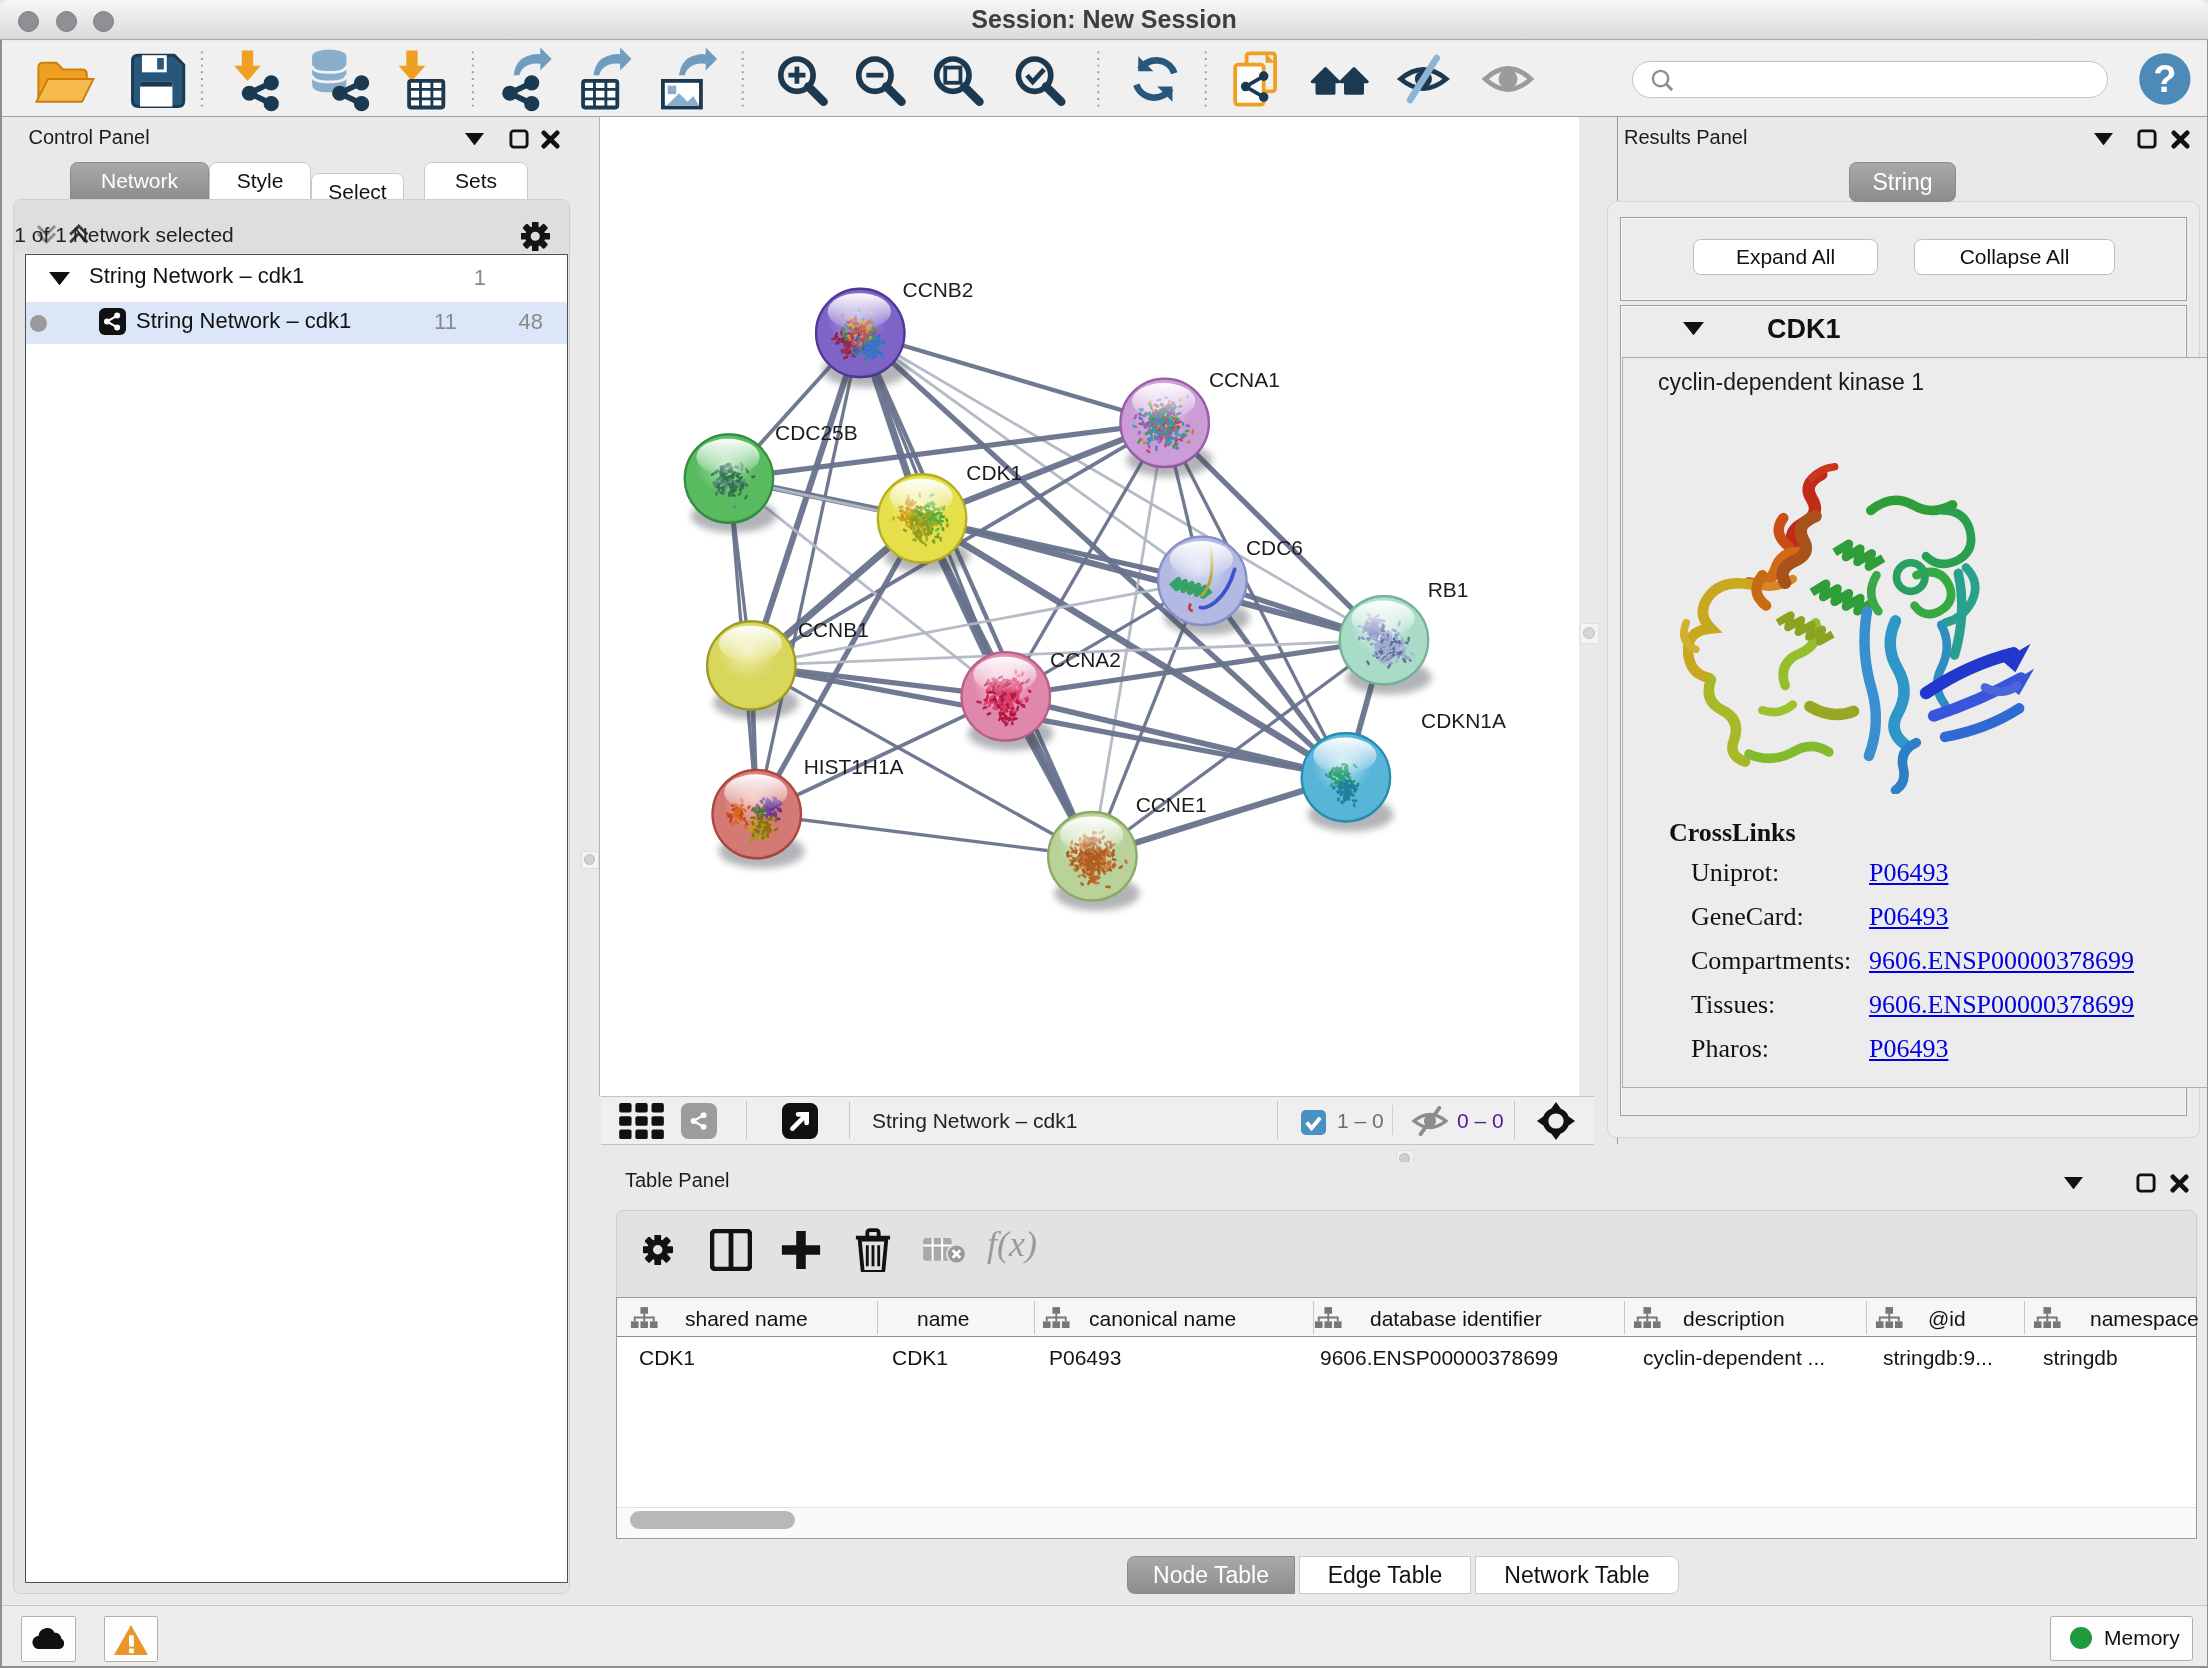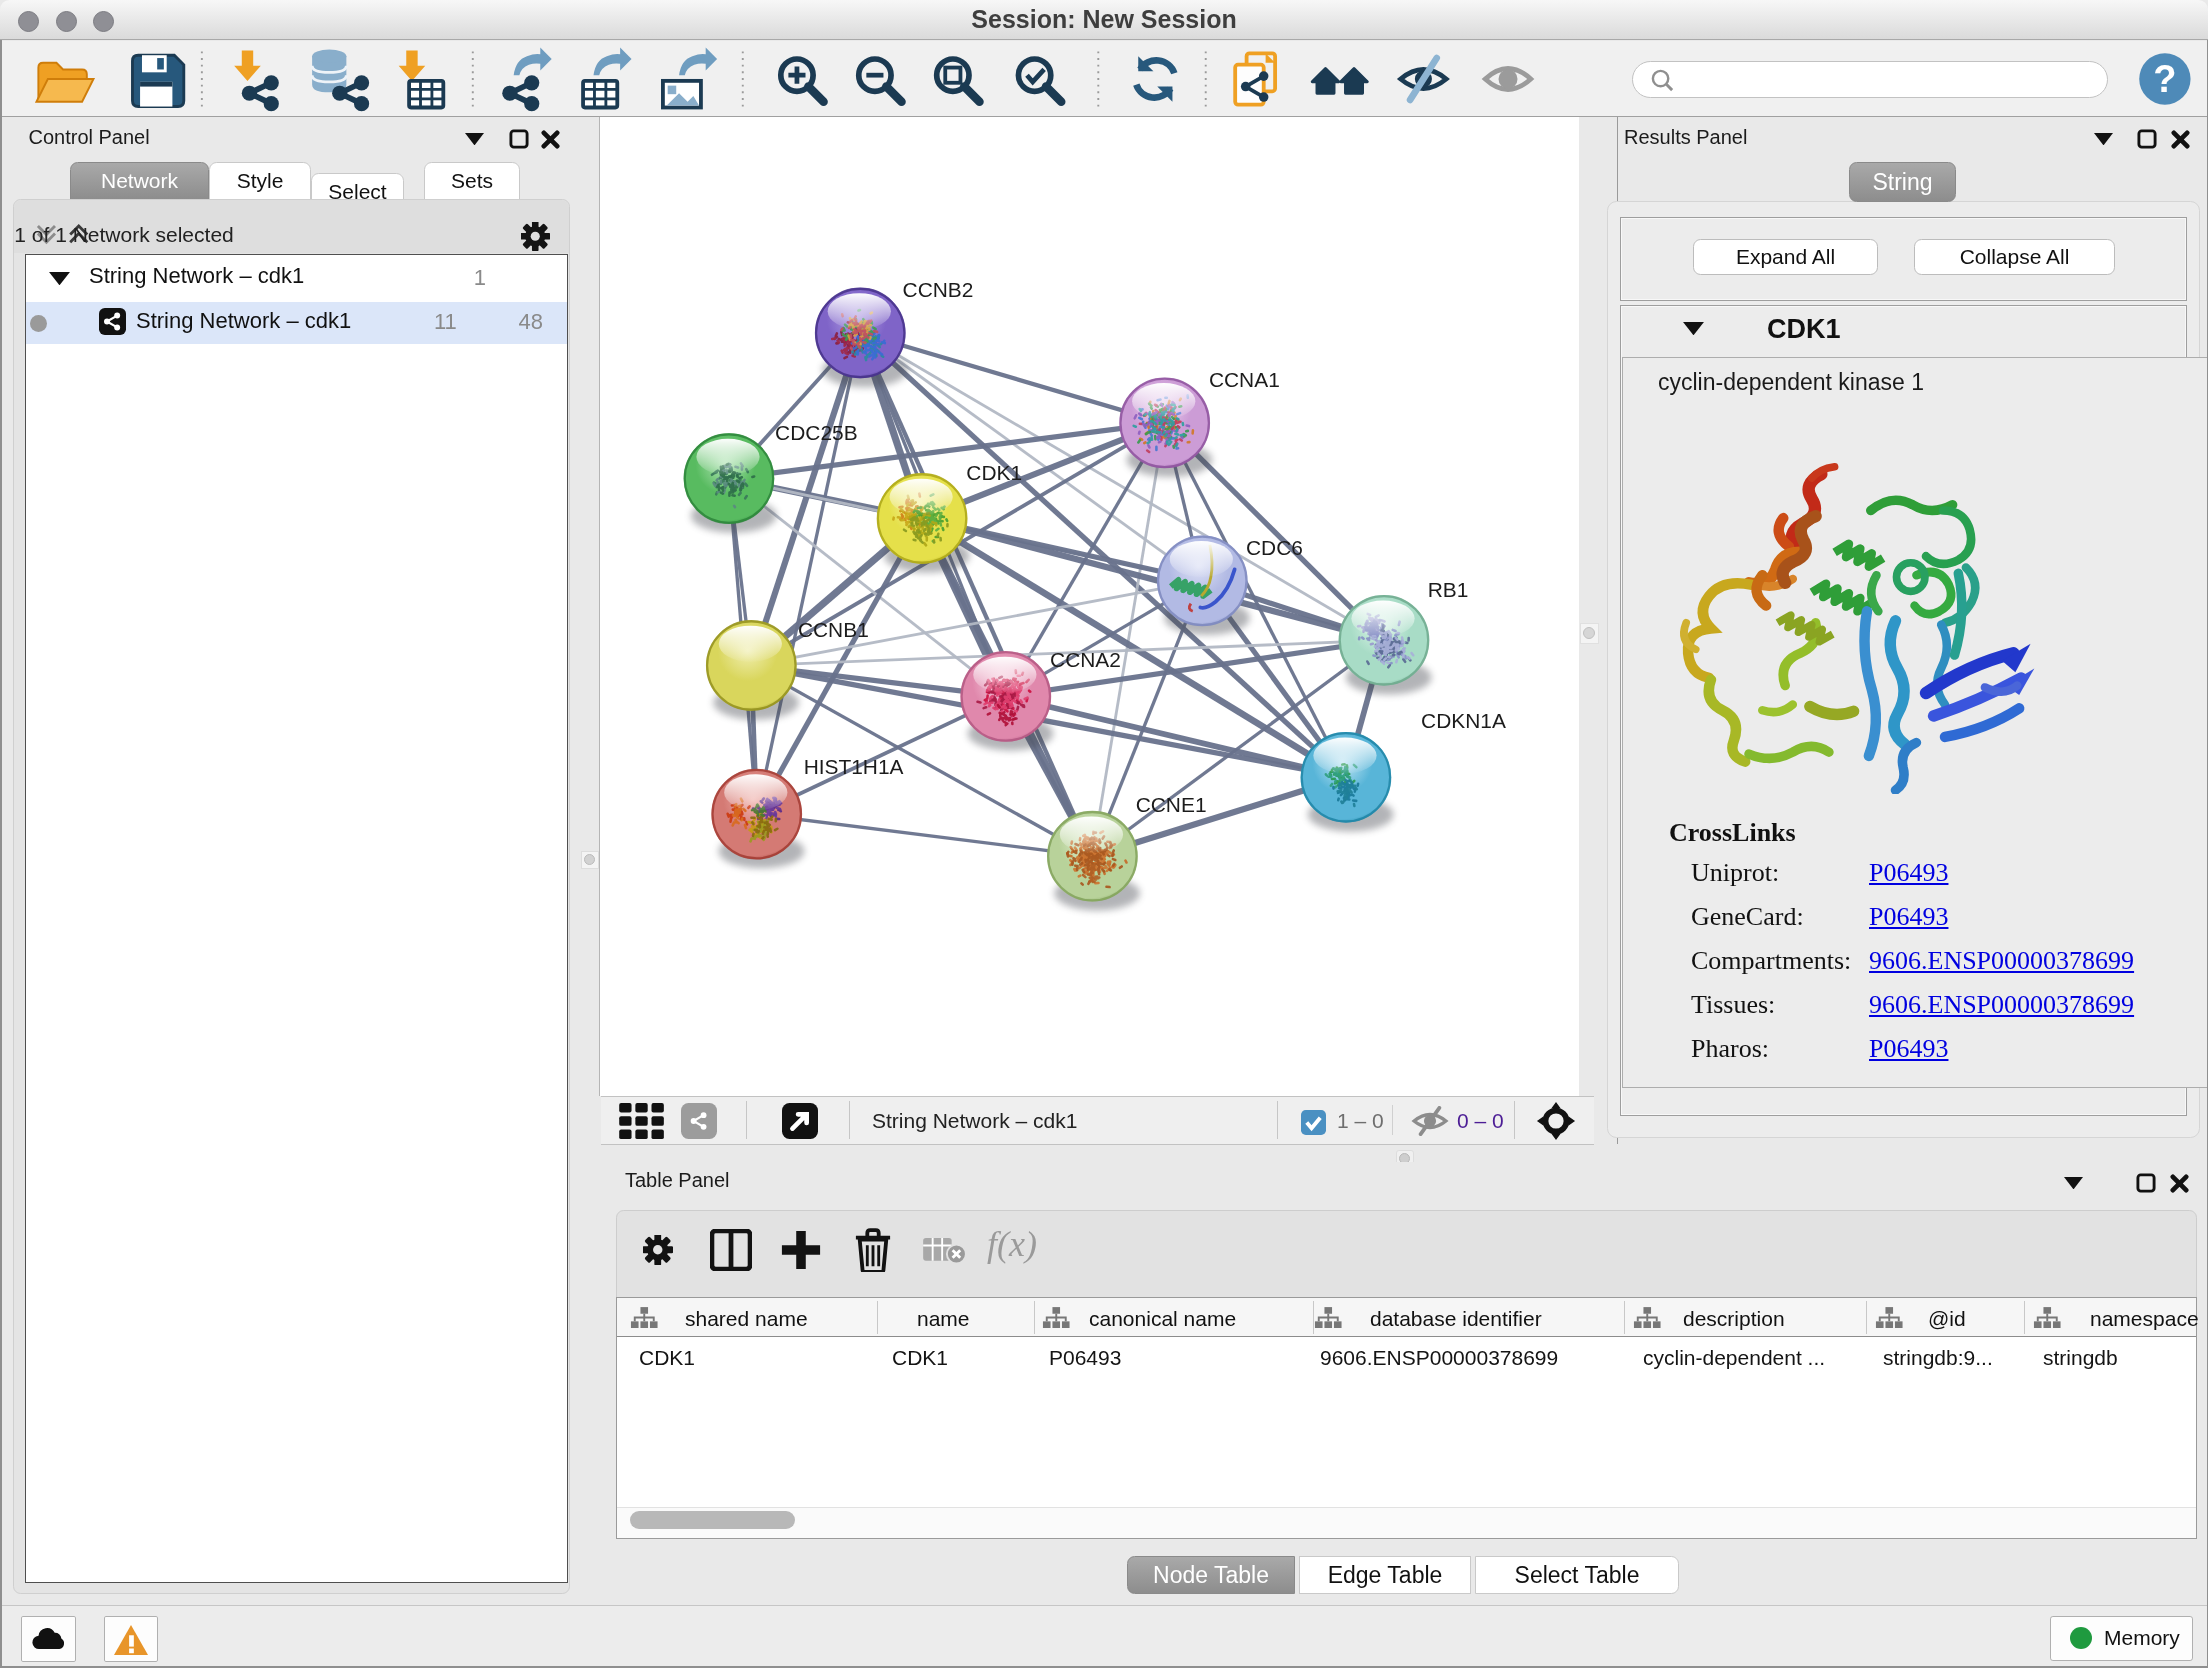--- a/index.html
+++ b/index.html
@@ -153,21 +153,21 @@
   </svg>
 <svg style="position:absolute;left:509px;top:129px" width="20" height="20" viewBox="0 0 21 21">
     <rect x="2" y="2" width="17" height="17" rx="3" fill="none" stroke="#111" stroke-width="3"></rect>
   </svg>
 <svg style="position:absolute;left:541px;top:130px" width="19" height="19" viewBox="0 0 20 20">
     <path d="M3,3 L17,17 M17,3 L3,17" stroke="#111" stroke-width="5" stroke-linecap="round"></path>
   </svg>
 <div class="tab sel" style="left:70px;top:162px;width:139px;height:38px;border-radius:7.6px 7.6px 0 0">Network</div>
 <div class="tab" style="left:209px;top:162px;width:102px;height:38px;border-radius:7.6px 7.6px 0 0">Style</div>
 <div class="tab" style="left:311px;top:173px;width:93px;height:38px;border-radius:7.6px 7.6px 0 0">Select</div>
-<div class="tab" style="left:424px;top:162px;width:96px;height:38px;border-radius:7.6px 7.6px 0 0">Sets</div>
+<div class="tab" style="left:424px;top:162px;width:104px;height:38px;border-radius:7.6px 7.6px 0 0">Sets</div>
 <div class="abs" style="left:13.3px;top:199px;width:557px;height:1395px;background:#e4e4e4;border:1px solid #cfcfcf;border-radius:7.6px"></div>
 <div class="abs" style="left:14.3px;top:200px;width:555px;height:53px;background:#dedede;border-radius:7.6px 7.6px 0 0"></div>
 <svg class="abs" style="left:36px;top:224px" width="57" height="23" viewBox="0 0 60 24">
 <path d="M2,2 l9,9 9,-9 M2,10 l9,9 9,-9" fill="none" stroke="#8b8b8b" stroke-width="3"></path>
 <path d="M36,11 l9,-9 9,9 M36,19 l9,-9 9,9" fill="none" stroke="#3a3a3a" stroke-width="3"></path>
   </svg>
 <div class="abs" style="left:14.3px;top:223px;width:555px;text-align:left;font-size:21px;color:#222">1 of 1 Network selected</div>
 <svg style="position:absolute;left:521px;top:222px" width="28.5" height="28.5" viewBox="0 0 30 30">
     <rect x="11.55" y="-0.90" width="6.90" height="16.80" rx="1.50" transform="rotate(0.0 15.0 15.0)" fill="#141414"></rect>
     <rect x="11.55" y="-0.90" width="6.90" height="16.80" rx="1.50" transform="rotate(45.0 15.0 15.0)" fill="#141414"></rect>
@@ -655,21 +655,21 @@
 <div class="abs" style="left:892px;top:1346px;font-size:21px;color:#141414;white-space:nowrap">CDK1</div>
 <div class="abs" style="left:1049px;top:1346px;font-size:21px;color:#141414;white-space:nowrap">P06493</div>
 <div class="abs" style="left:1320px;top:1346px;font-size:21px;color:#141414;white-space:nowrap">9606.ENSP00000378699</div>
 <div class="abs" style="left:1643px;top:1346px;font-size:21px;color:#141414;white-space:nowrap">cyclin-dependent ...</div>
 <div class="abs" style="left:1883px;top:1346px;font-size:21px;color:#141414;white-space:nowrap">stringdb:9...</div>
 <div class="abs" style="left:2043px;top:1346px;font-size:21px;color:#141414;white-space:nowrap">stringdb</div>
 <div class="abs" style="left:617px;top:1507px;width:1579px;height:31px;background:#fafafa;border-top:1px solid #e2e2e2"></div>
 <div class="abs" style="left:630px;top:1511px;width:165px;height:18px;background:#b8b8b8;border-radius:9.5px"></div>
 <div class="tab sel" style="left:1127px;top:1556px;width:168px;height:38px;border-radius:7.6px 0 0 7.6px;font-size:23px">Node Table</div>
 <div class="tab" style="left:1299px;top:1556px;width:172px;height:38px;font-size:23px">Edge Table</div>
-<div class="tab" style="left:1475px;top:1556px;width:204px;height:38px;border-radius:0 7.6px 7.6px 0;font-size:23px">Select Table</div>
+<div class="tab" style="left:1475px;top:1556px;width:204px;height:38px;border-radius:0 7.6px 7.6px 0;font-size:23px">Network Table</div>
 <div class="abs" style="left:0;top:1605px;width:2208px;height:63px;background:#ececec;border-top:1px solid #c6c6c6"></div>
 <div class="abs" style="left:21px;top:1616px;width:55px;height:46px;background:#fdfdfd;border:1px solid #b0b0b0;border-radius:1.9px"></div>
 <svg class="abs" style="left:30px;top:1626px" width="38" height="27" viewBox="0 0 40 28">
     <path d="M10,24 a7,7 0 0 1 -1,-14 a9,9 0 0 1 17,-3 a6.5,6.5 0 0 1 7,6 a6,6 0 0 1 -2,11 z" fill="#111"></path>
   </svg>
 <div class="abs" style="left:104px;top:1616px;width:54px;height:46px;background:#fdfdfd;border:1px solid #b0b0b0;border-radius:1.9px"></div>
 <svg class="abs" style="left:112px;top:1623px" width="38" height="34" viewBox="0 0 40 36">
     <path d="M20,2 L38,34 H2 z" fill="#e8952a"></path>
     <rect x="18" y="13" width="5" height="12" fill="#fff"></rect>
     <rect x="18" y="27" width="5" height="5" fill="#fff"></rect>

